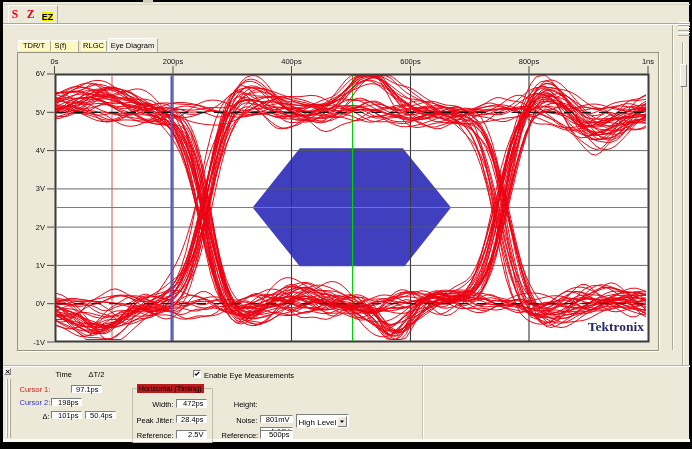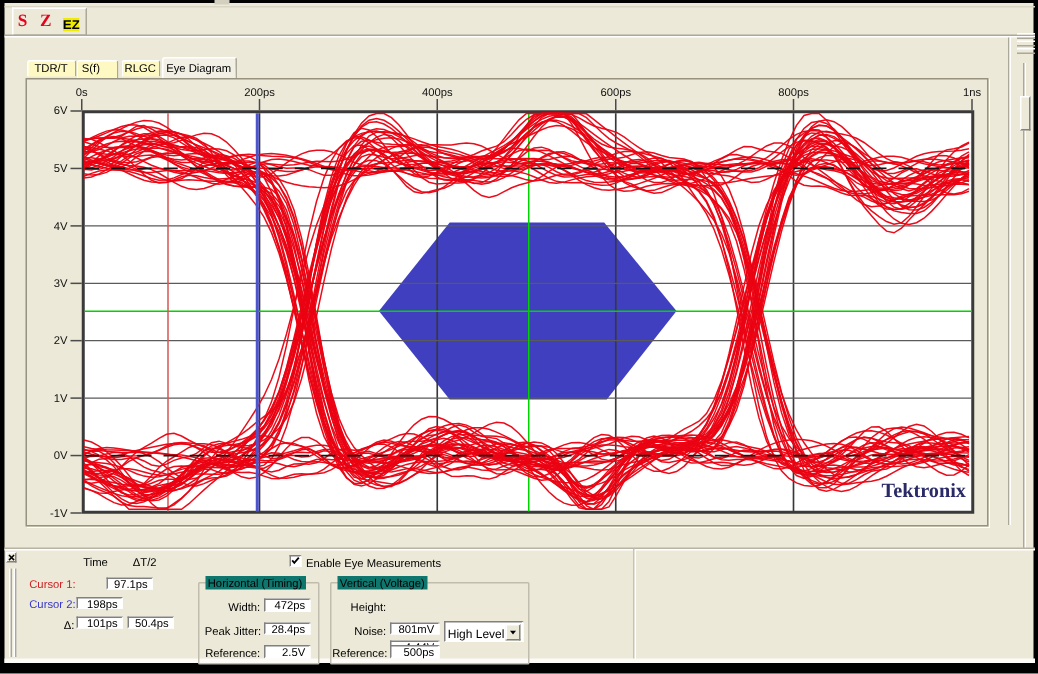--- a/index.html
+++ b/index.html
@@ -38,21 +38,21 @@
  border:1px solid;border-color:#fff #808080 #808080 #fff;box-sizing:border-box;}
 #xbtn svg{display:block}
 #grip1{position:absolute;left:3.2px;top:377px;width:1.5px;height:59px;background:#fff;border-right:1px solid #aca899;}
 #grip2{position:absolute;left:6.2px;top:377px;width:1.5px;height:59px;background:#fff;border-right:1px solid #aca899;}
 #botdivider{position:absolute;left:419px;top:364px;width:1px;height:74px;background:#c6c3b4;border-right:1px solid #fff;}
 #botwhite{position:absolute;left:0;top:437px;width:687px;height:2.5px;background:#fcfbf7;}
 .lbl{position:absolute;font-size:7.5px;color:#000;white-space:nowrap;}
 .field{position:absolute;background:#fff;border:1px solid;border-color:#808080 #fff #fff #808080;
  box-sizing:border-box;font-size:7.5px;line-height:7px;text-align:right;padding-right:2px;color:#000;}
 .group{position:absolute;border:1px solid #c0bdae;border-radius:1px;}
-.gtitle{position:absolute;top:-4.5px;left:4px;background:#0f766e;padding:0 2px;font-size:7.5px;white-space:nowrap;}
+.gtitle{position:absolute;top:-4.5px;left:4px;background:#b91c1c;padding:0 2px;font-size:7.5px;white-space:nowrap;}
 #check{position:absolute;left:190px;top:367.5px;width:8px;height:8px;background:#fff;
  border:1px solid;border-color:#808080 #fff #fff #808080;box-sizing:border-box;}
 #combo{position:absolute;left:293px;top:412px;width:53px;height:14px;background:#fff;
  border:1px solid;border-color:#808080 #fff #fff #808080;box-sizing:border-box;font-size:8px;
  padding:2.5px 0 0 2px;}
 #combobtn{position:absolute;right:0.5px;top:0.5px;width:10px;height:11px;background:#ece9d8;
  border:1px solid;border-color:#fff #808080 #808080 #fff;box-sizing:border-box;}
 </style>
 </head>
 <body>
@@ -113,23 +113,20 @@
   <div class="lbl" style="left:201.5px;top:369px;">Enable Eye Measurements</div>
   <div class="group" style="left:129px;top:385.5px;width:79px;height:53px;">
     <div class="gtitle">Horizontal (Timing)</div>
   </div>
   <div class="lbl" style="left:148px;top:398px;width:23px;text-align:right;">Width:</div>
   <div class="lbl" style="left:134px;top:413.5px;width:37px;text-align:right;">Peak Jitter:</div>
   <div class="lbl" style="left:134px;top:429px;width:37px;text-align:right;">Reference:</div>
   <div class="field" style="left:173px;top:397px;width:31px;height:8.5px;">472ps</div>
   <div class="field" style="left:173px;top:412.5px;width:31px;height:8.5px;">28.4ps</div>
   <div class="field" style="left:173px;top:428px;width:31px;height:8.5px;">2.5V</div>
-  <div class="group" style="left:217px;top:385.5px;width:131px;height:53px;">
-    <div class="gtitle">Vertical (Voltage)</div>
-  </div>
   <div class="lbl" style="left:219px;top:398px;width:36px;text-align:right;">Height:</div>
   <div class="lbl" style="left:219px;top:413.5px;width:36px;text-align:right;">Noise:</div>
   <div class="lbl" style="left:219px;top:429px;width:36px;text-align:right;">Reference:</div>
   <div class="field" style="left:257px;top:397px;width:33px;height:8.5px;margin-top:28px;">4.44V</div>
   <div class="field" style="left:257px;top:412.5px;width:33px;height:8.5px;">801mV</div>
   <div class="field" style="left:257px;top:428px;width:33px;height:8.5px;">500ps</div>
   <div id="combo">High Level<div id="combobtn">
         <svg width="8" height="9" viewBox="0 0 8 9" style="display:block">
           <path d="M2 3.5 L4 6 L6 3.5 Z" fill="#000"></path>
         </svg>

